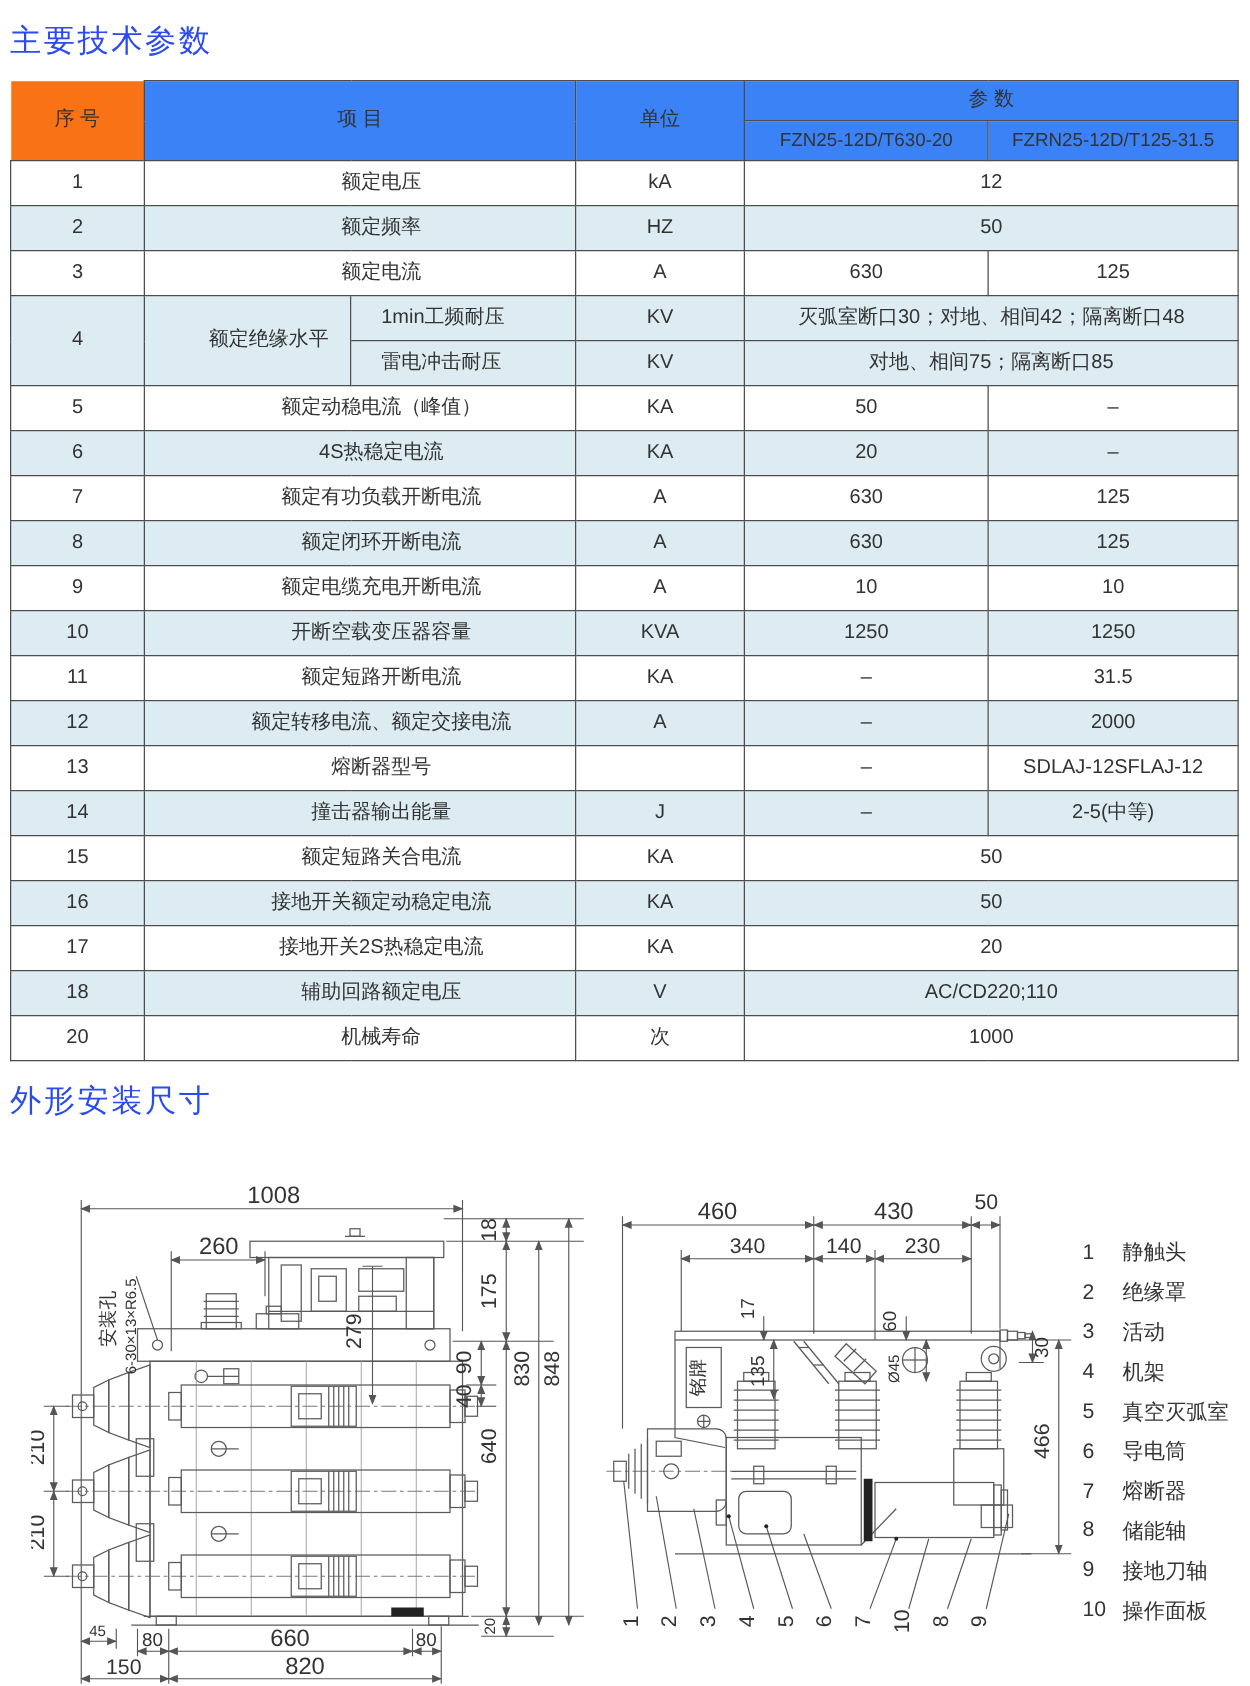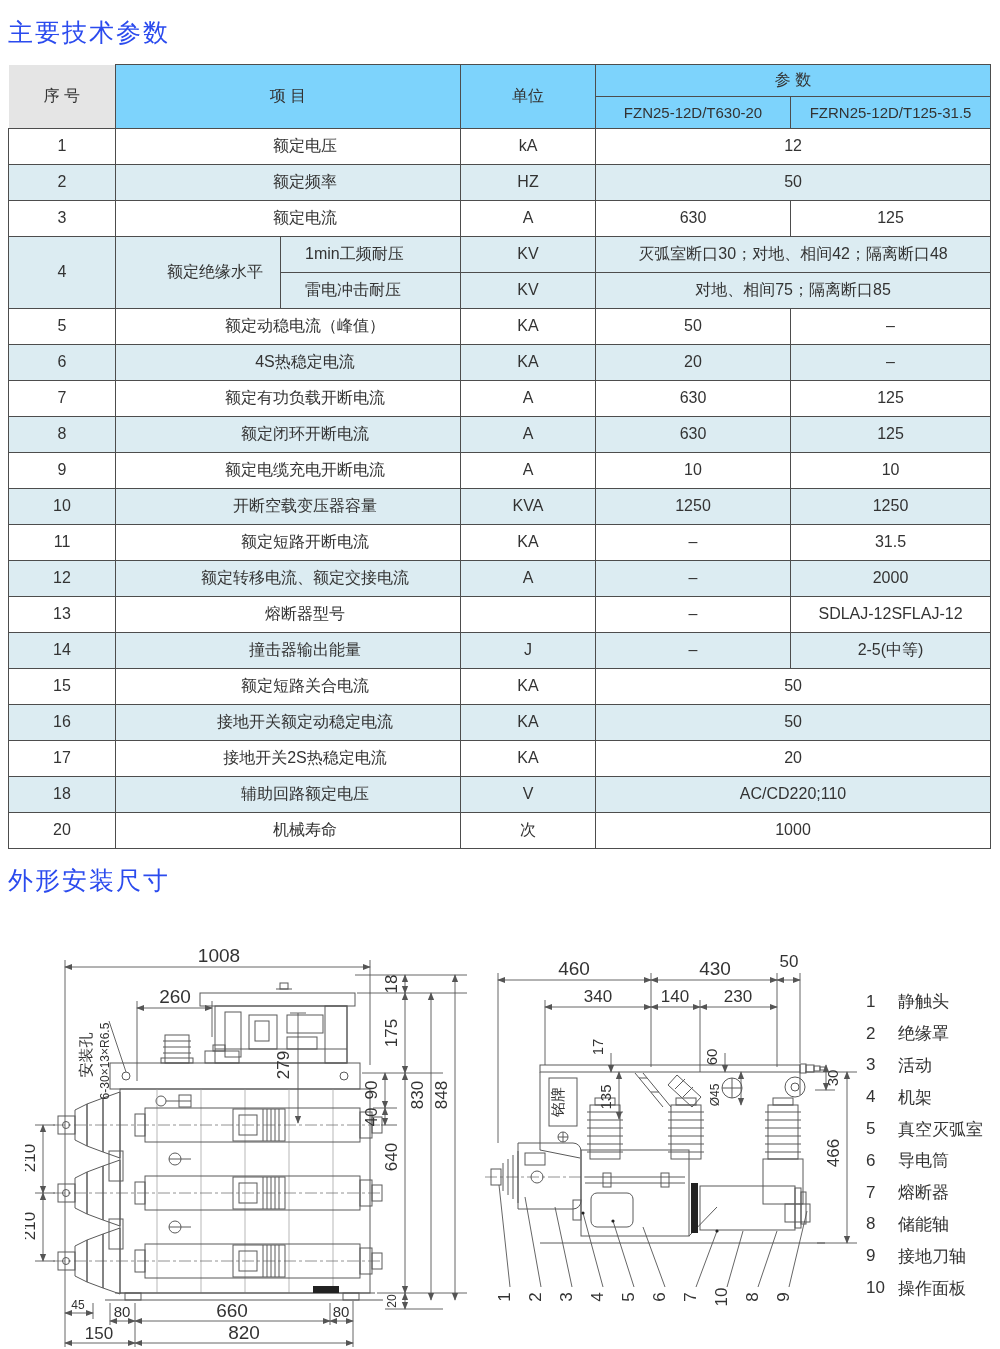--- a/index.html
+++ b/index.html
@@ -8,23 +8,23 @@
   .sec-title{position:absolute;left:8px;margin:0;font-size:25px;font-weight:normal;
              color:#2b4bee;letter-spacing:2px;}
   #title1{top:16px;}
   #title2{top:864px;}
 
   table.spec{position:absolute;left:8px;top:64px;width:982px;
              border-collapse:collapse;table-layout:fixed;}
   .spec th,.spec td{border:1px solid #4d4d4d;font-weight:normal;font-size:16px;
              color:#333;text-align:center;padding:0;height:35px;line-height:1.15;
              overflow:hidden;}
-  .spec thead th{background:#7dd3fc;height:31px;font-size:16px;}
+  .spec thead th{background:#3b82f6;height:31px;font-size:16px;}
   .spec thead th.model{font-size:15px;}
-  .spec th.corner{background:#e5e5e5;border:none;}
+  .spec th.corner{background:#f97316;border:none;}
   .spec td.item{text-align:center;padding-left:34px;}
   .spec td.sub{text-align:left;padding-left:24px;}
   .spec tr.alt td{background:#dcecf2;}
 
   .drawings{position:absolute;left:0;top:945px;width:837px;height:404px;}
   svg text{fill:#333;}
   .dt{font-size:17px;}
   .db{font-size:19px;}
   .dm{font-size:15px;}
   .ds{font-size:12px;}

